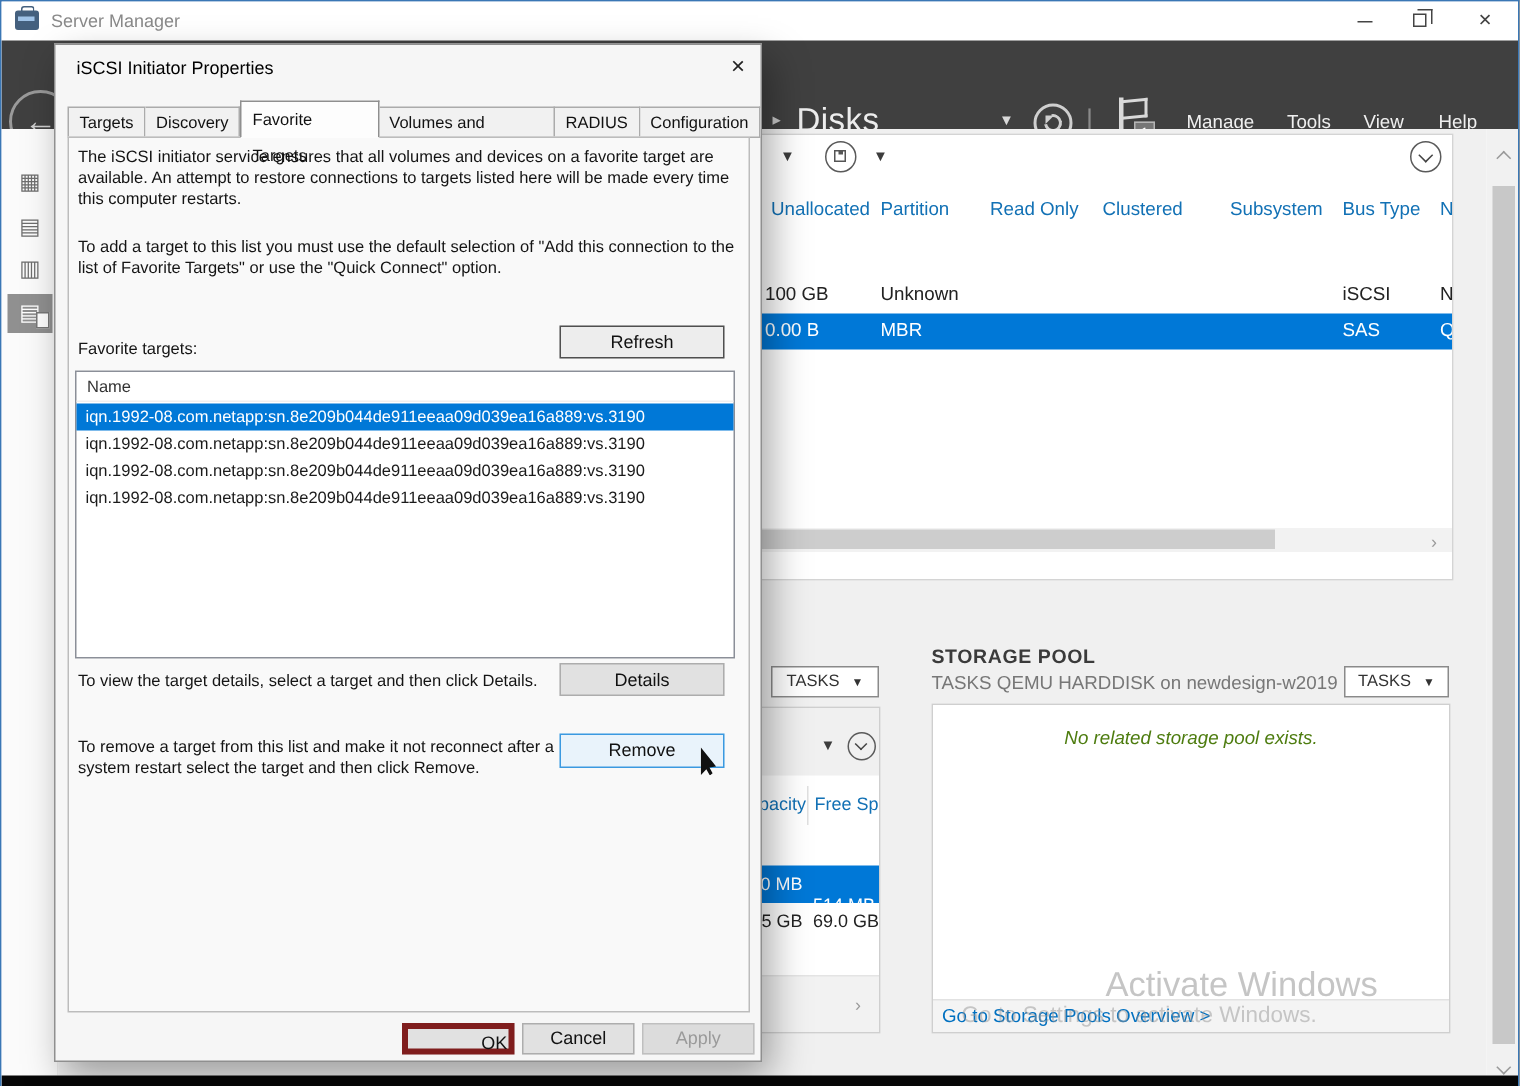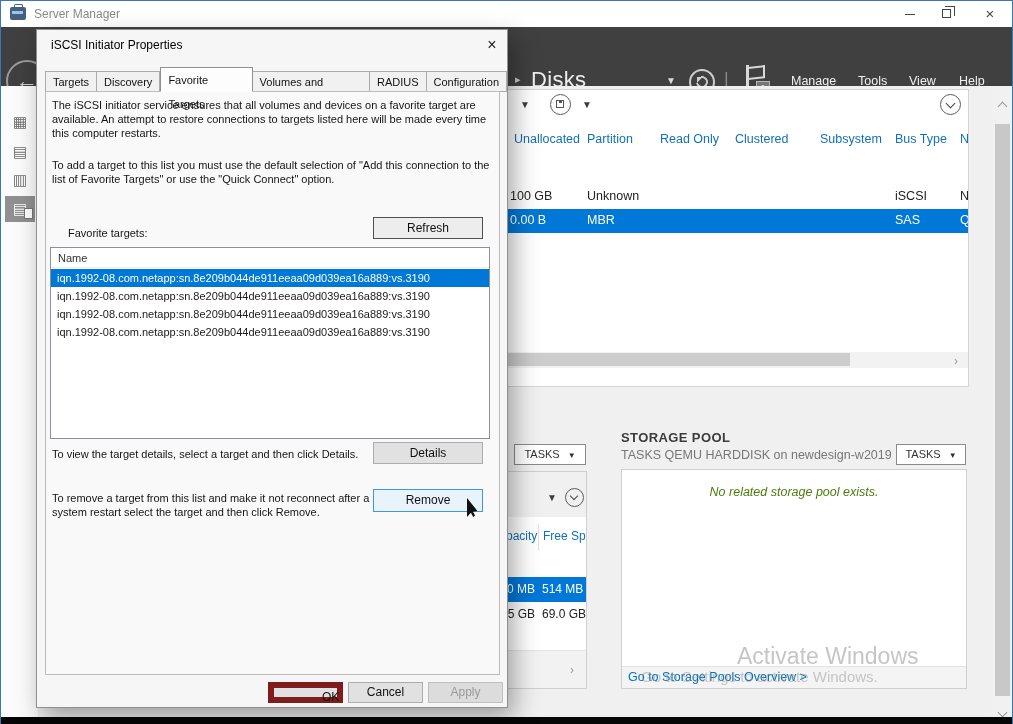--- a/index.html
+++ b/index.html
@@ -99,21 +99,21 @@
   .dlg-close { position:absolute; left:442px; top:4px; width:26px; height:22px; text-align:center; font-size:16px; color:#222; line-height:22px; }
   .tabs { position:absolute; left:8px; top:37px; height:25px; display:flex; align-items:flex-end; }
   .tab { height:21px; line-height:20px; padding:0 7px; font-size:11px; background:#f1f1f1; border:1px solid #ababab; border-left:none; color:#111; }
   .tab:first-child { border-left:1px solid #ababab; }
   .tab.active { height:25px; line-height:24px; background:#fdfdfd; border:1px solid #8f8f8f; border-bottom:1px solid #fdfdfd; position:relative; z-index:2; }
   .tab-page { position:absolute; left:8px; top:61px; width:455px; height:584px; background:#f9f9f9; border:1px solid #bcbcbc; }
   .dlg-text { position:absolute; line-height:14px; color:#141414; }
   .btn { position:absolute; background:#e1e1e1; border:1px solid #adadad; font-size:12px; color:#111; text-align:center; }
   .btn.dark-border { border:1px solid #4f4f4f; background:#ededed; }
   .btn.hover { border:1px solid #3b99e0; background:#e9f3fb; }
-  .btn.focus { border:6px solid #7f1d1d;padding-left:48px; }
+  .btn.focus { border:4px solid #7f1d1d;padding-left:48px; }
   .btn.disabled { color:#9a9a9a; background:#dcdcdc; border:1px solid #bfbfbf; }
   .listbox { position:absolute; left:13px; top:217px; width:440px; height:192px; background:#fff; border:1px solid #8b8f98; }
   .list-head { position:absolute; left:0; top:0; width:100%; height:20px; border-bottom:1px solid #efefef; font-size:11px; color:#333; line-height:20px; padding-left:7px; }
   .list-item { position:absolute; left:0; width:100%; height:18px; line-height:18px; padding-left:6px; font-size:11px; color:#1a1a1a; white-space:nowrap; }
   .list-item.sel { background:#0078d7; color:#fff; }
   .cursor { position:absolute; left:430px; top:468px; width:13px; height:19px; z-index:20;
             clip-path:polygon(0 0, 0 100%, 30% 78%, 48% 100%, 62% 92%, 46% 72%, 80% 68%);
             background:#111; outline:1px solid #fff; filter:drop-shadow(0 0 1px #fff); }
 </style>
 </head>
@@ -203,21 +203,21 @@
       <div class="tool-caret abs" style="left:125px; top:20px;">▼</div>
       <div class="circle-ico" style="left:143px; top:16px; width:19px; height:19px;">
           <span class="chev-down" style="left:5px; top:4px; width:6px; height:6px;"></span>
         </div>
     </div>
     <div class="vol-head" style="left:84px;">pacity</div>
     <div class="vol-head" style="left:121px;">Free Sp</div>
     <div class="vol-div"></div>
     <div class="v-row sel" style="top:105px;">
       <span class="abs" style="left:80px; top:5px; width:33px; text-align:right;">0 MB</span>
-      <span class="abs" style="left:120px; top:5px;">514 MB</span>
+      <span class="abs" style="left:120px; top:19px;">514 MB</span>
     </div>
     <div class="v-row" style="top:130px;">
       <span class="abs" style="left:80px; top:5px; width:33px; text-align:right;">5 GB</span>
       <span class="abs" style="left:120px; top:5px;">69.0 GB</span>
     </div>
     <div class="vol-foot">
       <div class="scroll-arrow" style="left:148px; top:12px;">›</div>
     </div>
   </div>
 
@@ -254,21 +254,21 @@
       <div class="tab active">Favorite Targets</div>
       <div class="tab">Volumes and Devices</div>
       <div class="tab">RADIUS</div>
       <div class="tab">Configuration</div>
     </div>
     <div class="tab-page"></div>
 
     <div class="dlg-text" style="left:15px; top:68px; width:442px;">The iSCSI initiator service ensures that all volumes and devices on a favorite target are available.  An attempt to restore connections to targets listed here will be made every time this computer restarts.</div>
     <div class="dlg-text" style="left:15px; top:128px; width:442px;">To add a target to this list you must use the default selection of "Add this connection to the list of Favorite Targets" or use the "Quick Connect" option.</div>
 
-    <div class="dlg-text" style="left:15px; top:196px;margin-left:16px;">Favorite targets:</div>
+    <div class="dlg-text" style="left:15px; top:196px;">Favorite targets:</div>
     <div class="btn dark-border" style="left:336px; top:187px; width:110px; height:22px; line-height:20px;">Refresh</div>
 
     <div class="listbox">
       <div class="list-head">Name</div>
       <div class="list-item sel" style="top:21px;">iqn.1992-08.com.netapp:sn.8e209b044de911eeaa09d039ea16a889:vs.3190</div>
       <div class="list-item" style="top:39px;">iqn.1992-08.com.netapp:sn.8e209b044de911eeaa09d039ea16a889:vs.3190</div>
       <div class="list-item" style="top:57px;">iqn.1992-08.com.netapp:sn.8e209b044de911eeaa09d039ea16a889:vs.3190</div>
       <div class="list-item" style="top:75px;">iqn.1992-08.com.netapp:sn.8e209b044de911eeaa09d039ea16a889:vs.3190</div>
     </div>
 

